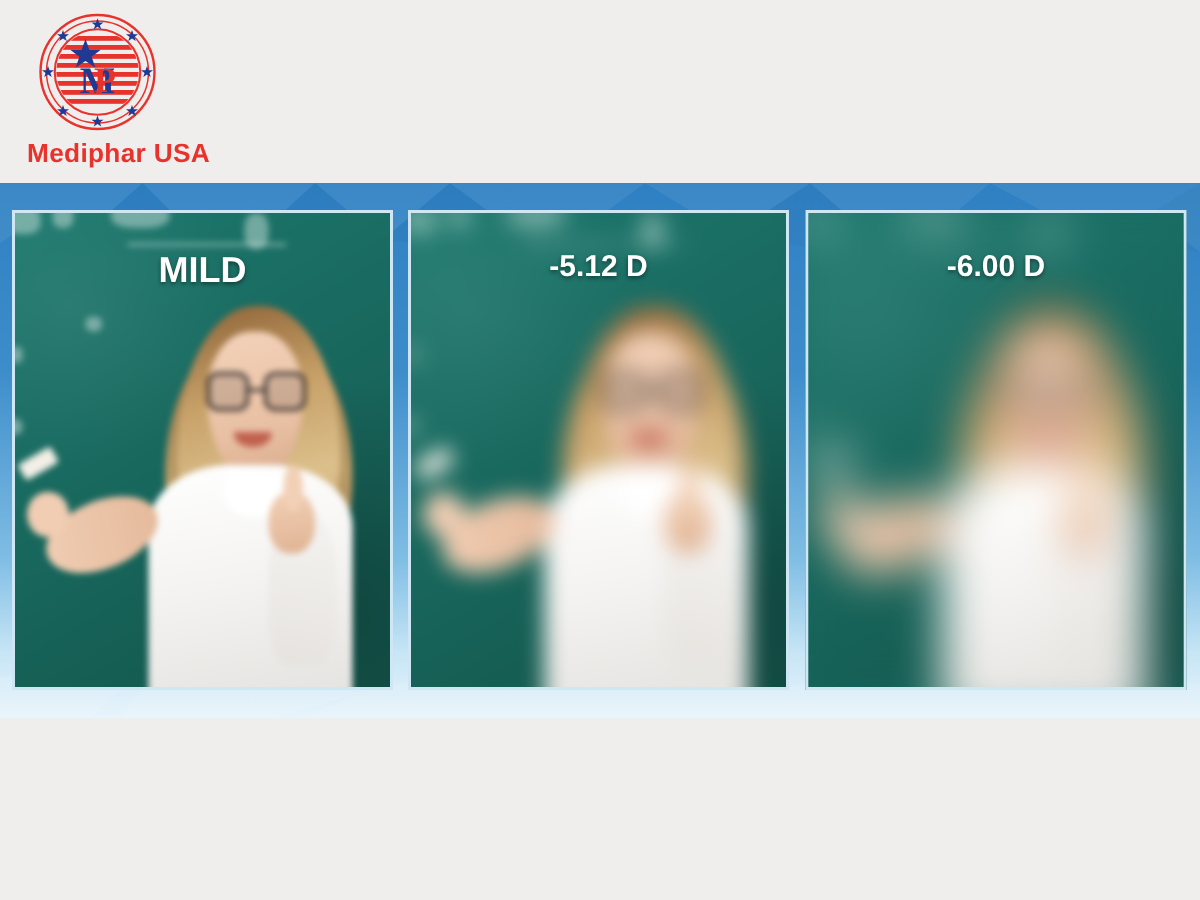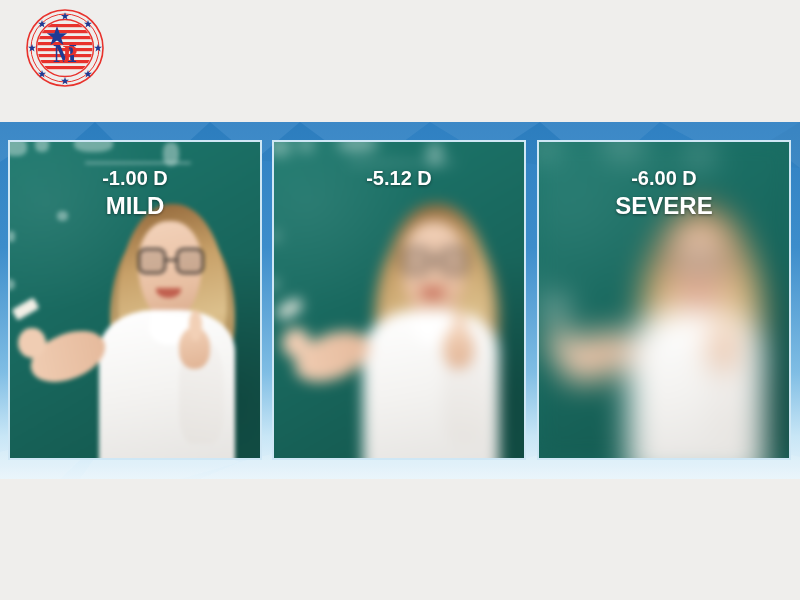--- a/index.html
+++ b/index.html
@@ -253,20 +253,21 @@
           <polygon points="10,36 11,38.8 14,38.8 11.6,40.6 12.5,43.4 10,41.7 7.5,43.4 8.4,40.6 6,38.8 9,38.8"></polygon>
           <polygon points="76,36 77,38.8 80,38.8 77.6,40.6 78.5,43.4 76,41.7 73.5,43.4 74.4,40.6 72,38.8 75,38.8"></polygon>
           <polygon points="20,62 21,64.8 24,64.8 21.6,66.6 22.5,69.4 20,67.7 17.5,69.4 18.4,66.6 16,64.8 19,64.8"></polygon>
           <polygon points="66,62 67,64.8 70,64.8 67.6,66.6 68.5,69.4 66,67.7 63.5,69.4 64.4,66.6 62,64.8 65,64.8"></polygon>
           <polygon points="43,69 44,71.8 47,71.8 44.6,73.6 45.5,76.4 43,74.7 40.5,76.4 41.4,73.6 39,71.8 42,71.8"></polygon>
         </g>
         <text x="43" y="54" text-anchor="middle" font-family="Liberation Serif, serif" font-size="25" font-weight="bold" fill="#1f3a93">M</text>
         <text x="48" y="53" text-anchor="middle" font-family="Liberation Serif, serif" font-size="24" font-weight="bold" fill="#e8322c">P</text>
       </svg>
     </div>
+    <div class="brand-name">Mediphar USA</div>
   </div>
 </div>
 
 <div class="banner">
 
   <svg class="banner-facets" width="800" height="357" viewBox="0 0 800 357" preserveAspectRatio="none">
     <g fill="#ffffff" opacity="0.12">
       <polygon points="0,0 95,0 48,42"></polygon>
       <polygon points="95,0 210,0 150,55"></polygon>
       <polygon points="210,0 300,0 255,38"></polygon>
@@ -324,21 +325,20 @@
             <div class="arm-l"></div>
             <div class="hand-l"></div>
             <div class="chalk-stick"></div>
             <div class="arm-r"></div>
             <div class="hand-r"></div>
             <div class="thumb"></div>
           </div>
         </div>
       </div>
       <div class="panel-caption">
-        <span class="cap-power">-1.00 D</span>
         <span class="cap-level">MILD</span>
       </div>
     </div>
 
     <div class="panel blur-2" id="panel-2">
       <div class="photo">
         <div class="photo-inner">
           <div class="board">
             <div class="chalk-line" style="left:32%;top:10%;width:38%;"></div>
             <div class="chalk" style="left:3%;top:3%;width:8%;height:5%;"></div>
@@ -400,20 +400,19 @@
             <div class="hand-l"></div>
             <div class="chalk-stick"></div>
             <div class="arm-r"></div>
             <div class="hand-r"></div>
             <div class="thumb"></div>
           </div>
         </div>
       </div>
       <div class="panel-caption">
         <span class="cap-power">-6.00 D</span>
-        <span class="cap-level">SEVERE</span>
       </div>
     </div>
 
   </div>
 </div>
 
 <div class="footer-space"></div>
 
 </body></html>

